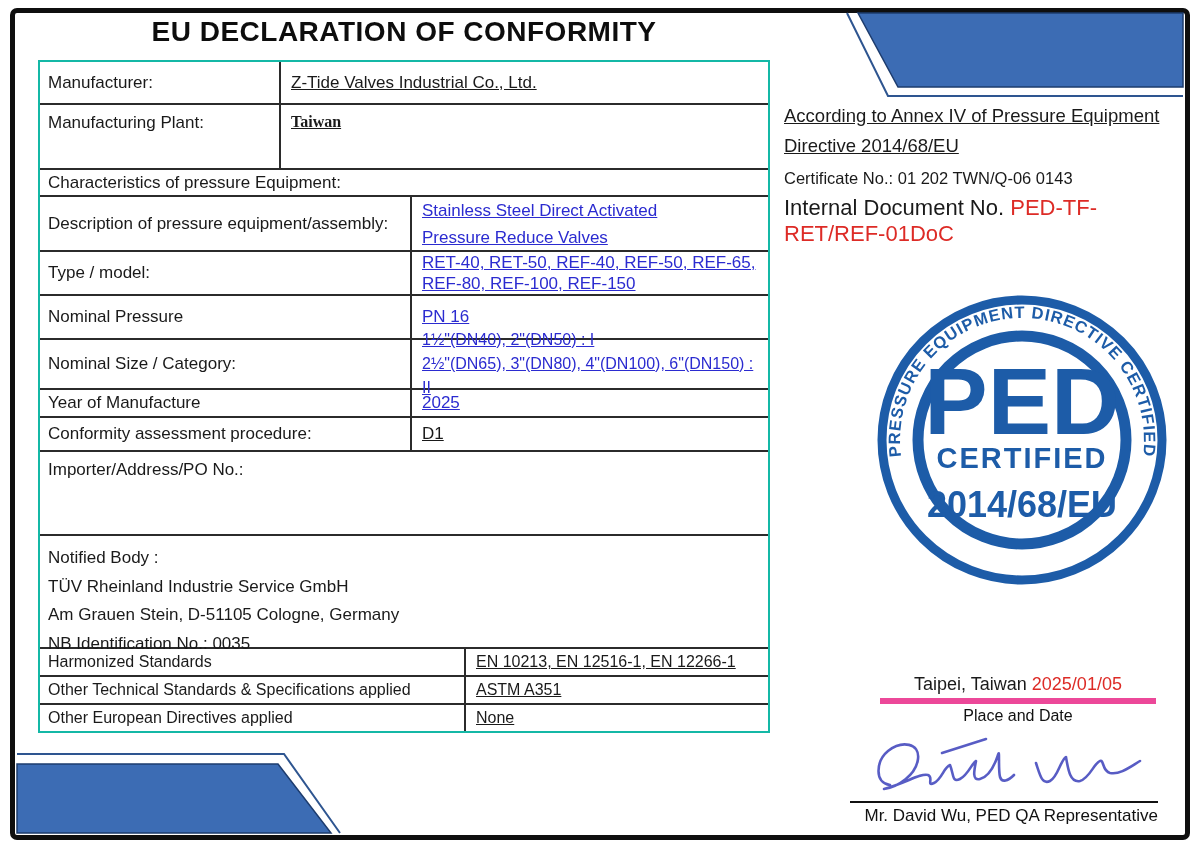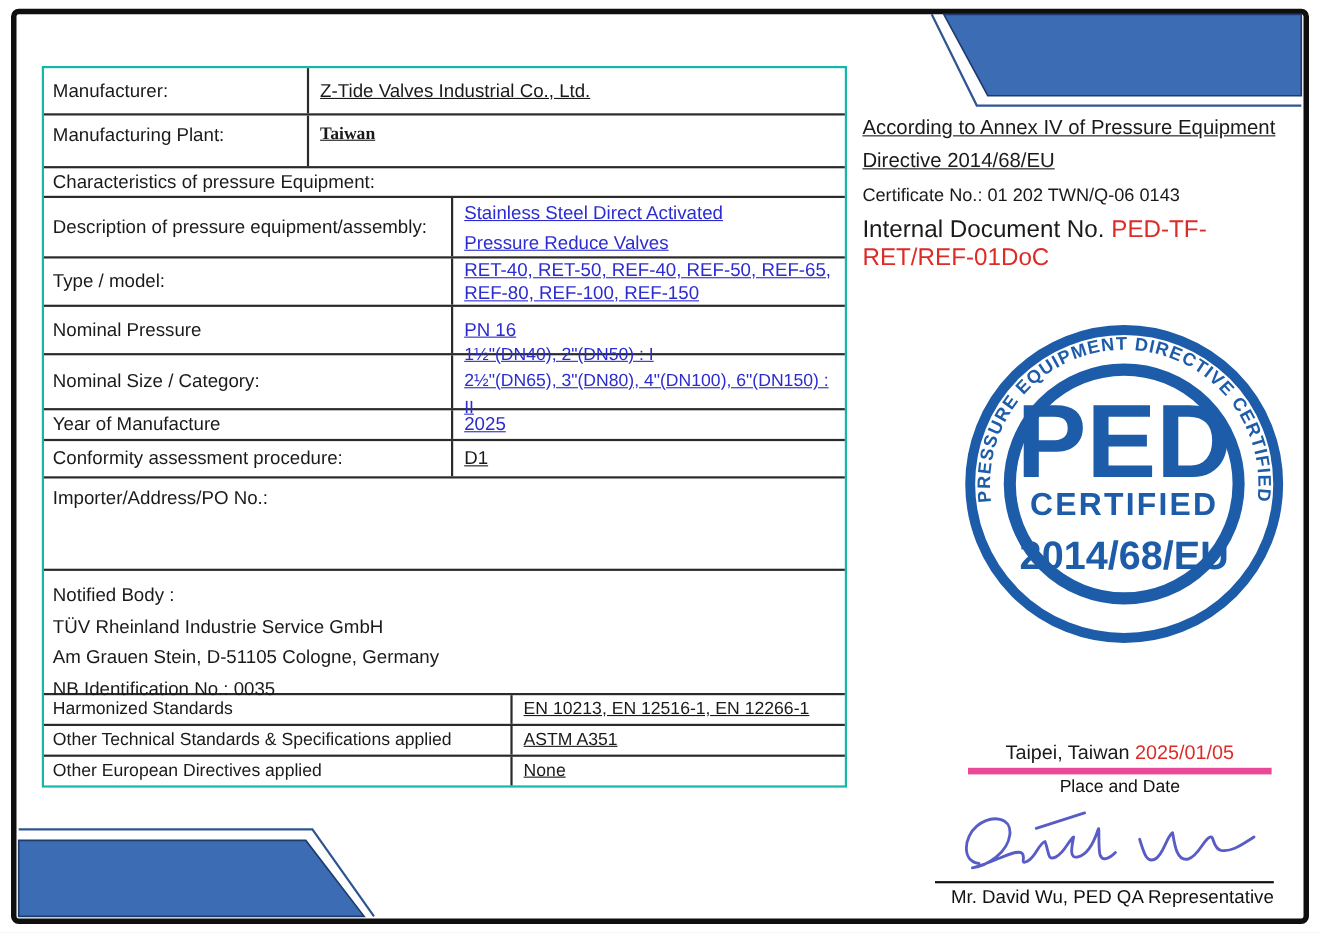--- a/index.html
+++ b/index.html
@@ -68,29 +68,30 @@
 
   <div class="border-frame"></div>
 
   <svg class="corner-svg" viewBox="0 0 1200 848">
     <polygon points="858,13 1183,13 1183,87 898,87" fill="#3c6cb4" stroke="#1d3c6e" stroke-width="1.5"></polygon>
     <polyline points="847,13 888,96 1183,96" fill="none" stroke="#2e5590" stroke-width="2"></polyline>
     <polygon points="17,764 278,764 331,833 17,833" fill="#3c6cb4" stroke="#1d3c6e" stroke-width="1.5"></polygon>
     <polyline points="17,754 284,754 340,833" fill="none" stroke="#2e5590" stroke-width="2"></polyline>
   </svg>
 
+  <div class="doc-title">EU DECLARATION OF CONFORMITY</div>
 
   <div class="dtable">
 
     <div class="trow" style="height:41px">
       <div class="lcell w1">Manufacturer:</div>
       <div class="vcell">Z-Tide Valves Industrial Co., Ltd.</div>
     </div>
 
-    <div class="trow vtop" style="height:48px">
+    <div class="trow vtop" style="height:65px">
       <div class="lcell w1">Manufacturing Plant:</div>
       <div class="vcell serif">Taiwan</div>
     </div>
 
     <div class="trow" style="height:27px">
       <div class="lcell" style="flex:1">Characteristics of pressure Equipment:</div>
     </div>
 
     <div class="trow" style="height:55px">
       <div class="lcell w2">Description of pressure equipment/assembly:</div>

